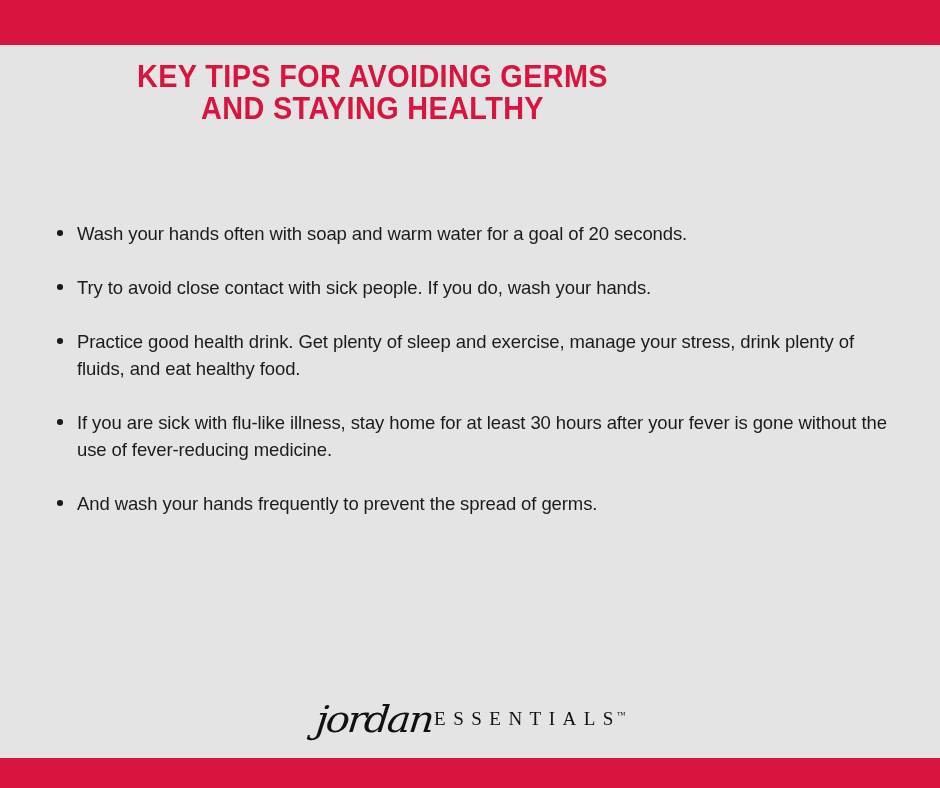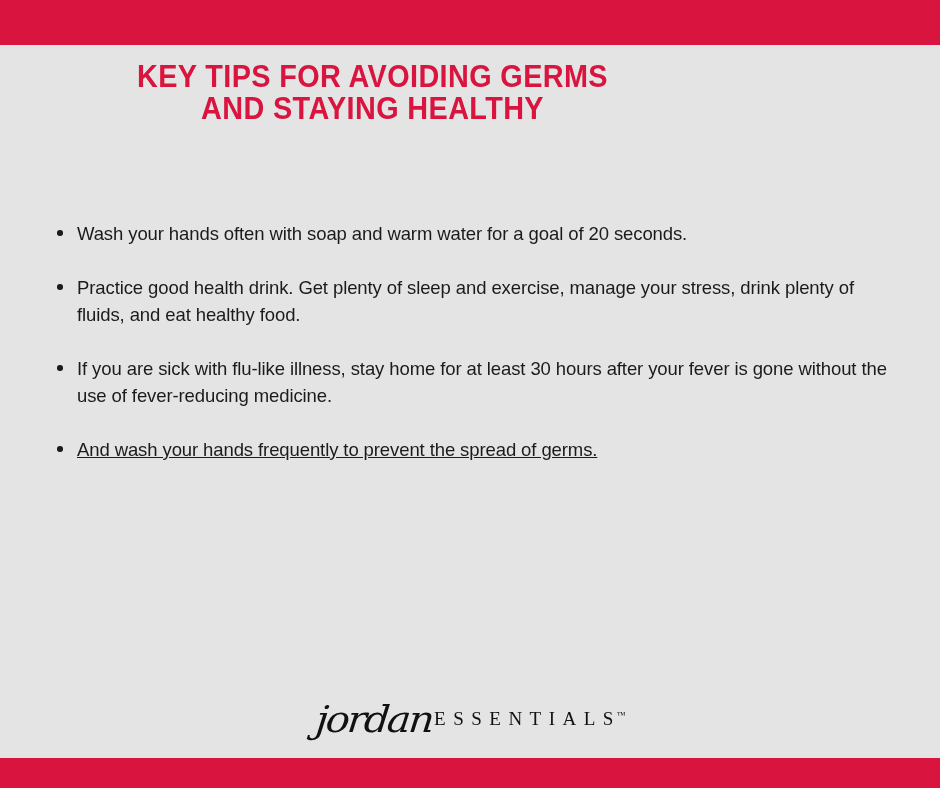--- a/index.html
+++ b/index.html
@@ -63,21 +63,20 @@
     position: relative;
     padding-left: 24px;
     margin-bottom: 27px;
     color: #1b1b1b;
     font-size: 18.5px;
     line-height: 27px;
     letter-spacing: -0.1px;
   }
   .tip:last-child {
     margin-bottom: 0;
-    text-decoration: underline;
   }
   .tip .dot {
     position: absolute;
     left: 4px;
     top: 10px;
     width: 5.5px;
     height: 5.5px;
     border-radius: 50%;
     background: #1b1b1b;
   }
@@ -147,20 +146,24 @@
     <span class="tline">AND STAYING HEALTHY</span>
   </div>
 
   <div class="tips">
     <div class="tip">
       <span class="dot"></span>
       <span class="txt">Wash your hands often with soap and warm water for a goal of 20 seconds.</span>
     </div>
     <div class="tip">
       <span class="dot"></span>
+      <span class="txt">Try to avoid close contact with sick people. If you do, wash your hands.</span>
+    </div>
+    <div class="tip">
+      <span class="dot"></span>
       <span class="txt">Practice good health drink. Get plenty of sleep and exercise, manage your stress, drink plenty of fluids, and eat healthy food.</span>
     </div>
     <div class="tip">
       <span class="dot"></span>
       <span class="txt">If you are sick with flu-like illness, stay home for at least 30 hours after your fever is gone without the use of fever-reducing medicine.</span>
     </div>
     <div class="tip">
       <span class="dot"></span>
       <span class="txt">And wash your hands frequently to prevent the spread of germs.</span>
     </div>

